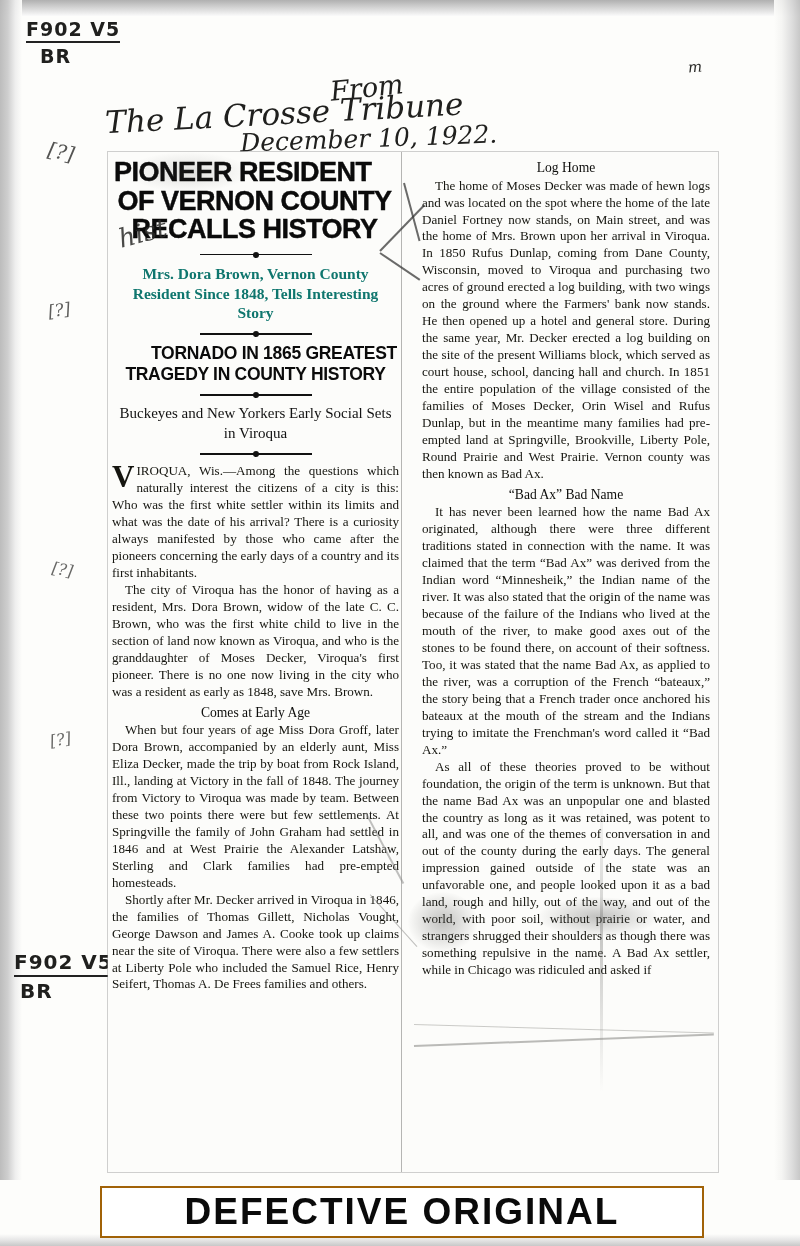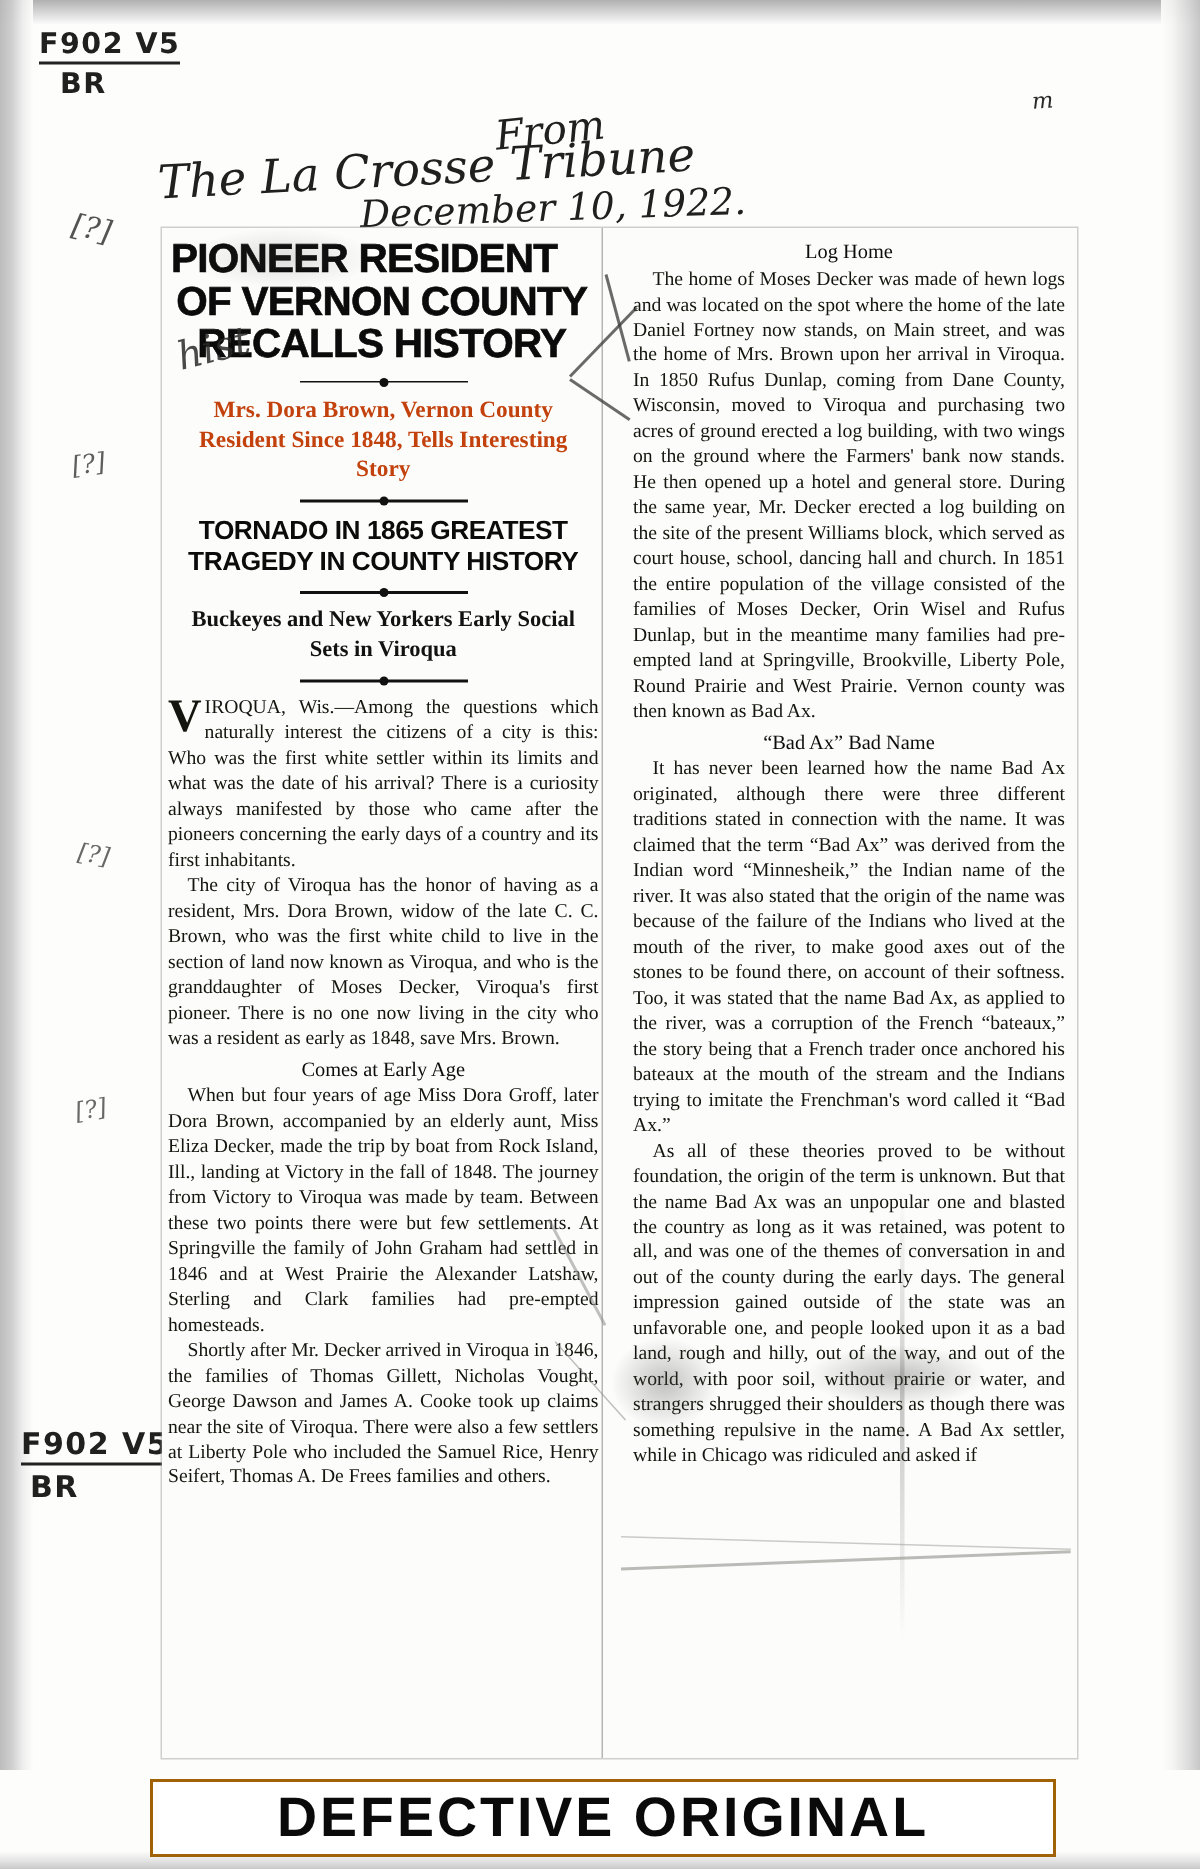--- a/index.html
+++ b/index.html
@@ -113,38 +113,38 @@
     content:"";position:absolute;left:50%;top:1px;width:6px;height:6px;margin-left:-3px;
     background:#111;border-radius:50%;
   }
 
   .deck{
     font-family:"Liberation Serif", serif;
     font-weight:bold;
     font-size:15.5px;
     line-height:1.28;
     text-align:center;
-    color:#c2410c;
+    color:#0f766e;
     margin:2px 2px;
   }
   .hl-sub{
     font-family:"Liberation Sans", sans-serif;
     font-weight:bold;
     font-size:17.5px;
     line-height:1.17;
     letter-spacing:-0.3px;
     color:#0b0b0b;
     margin:2px 2px;
   }
-  .hl-sub .s1{ text-align:center;}
+  .hl-sub .s1{ text-align:right;}
   .hl-sub .s2{ text-align:center;}
 
   .deck2{
     font-family:"Liberation Serif", serif;
-    font-weight:bold;
+    font-weight:normal;
     font-size:15px;
     line-height:1.3;
     text-align:center;
     color:#121212;
     margin:2px 2px;
   }
 
   
   .body{
     font-family:"Liberation Serif", serif;

